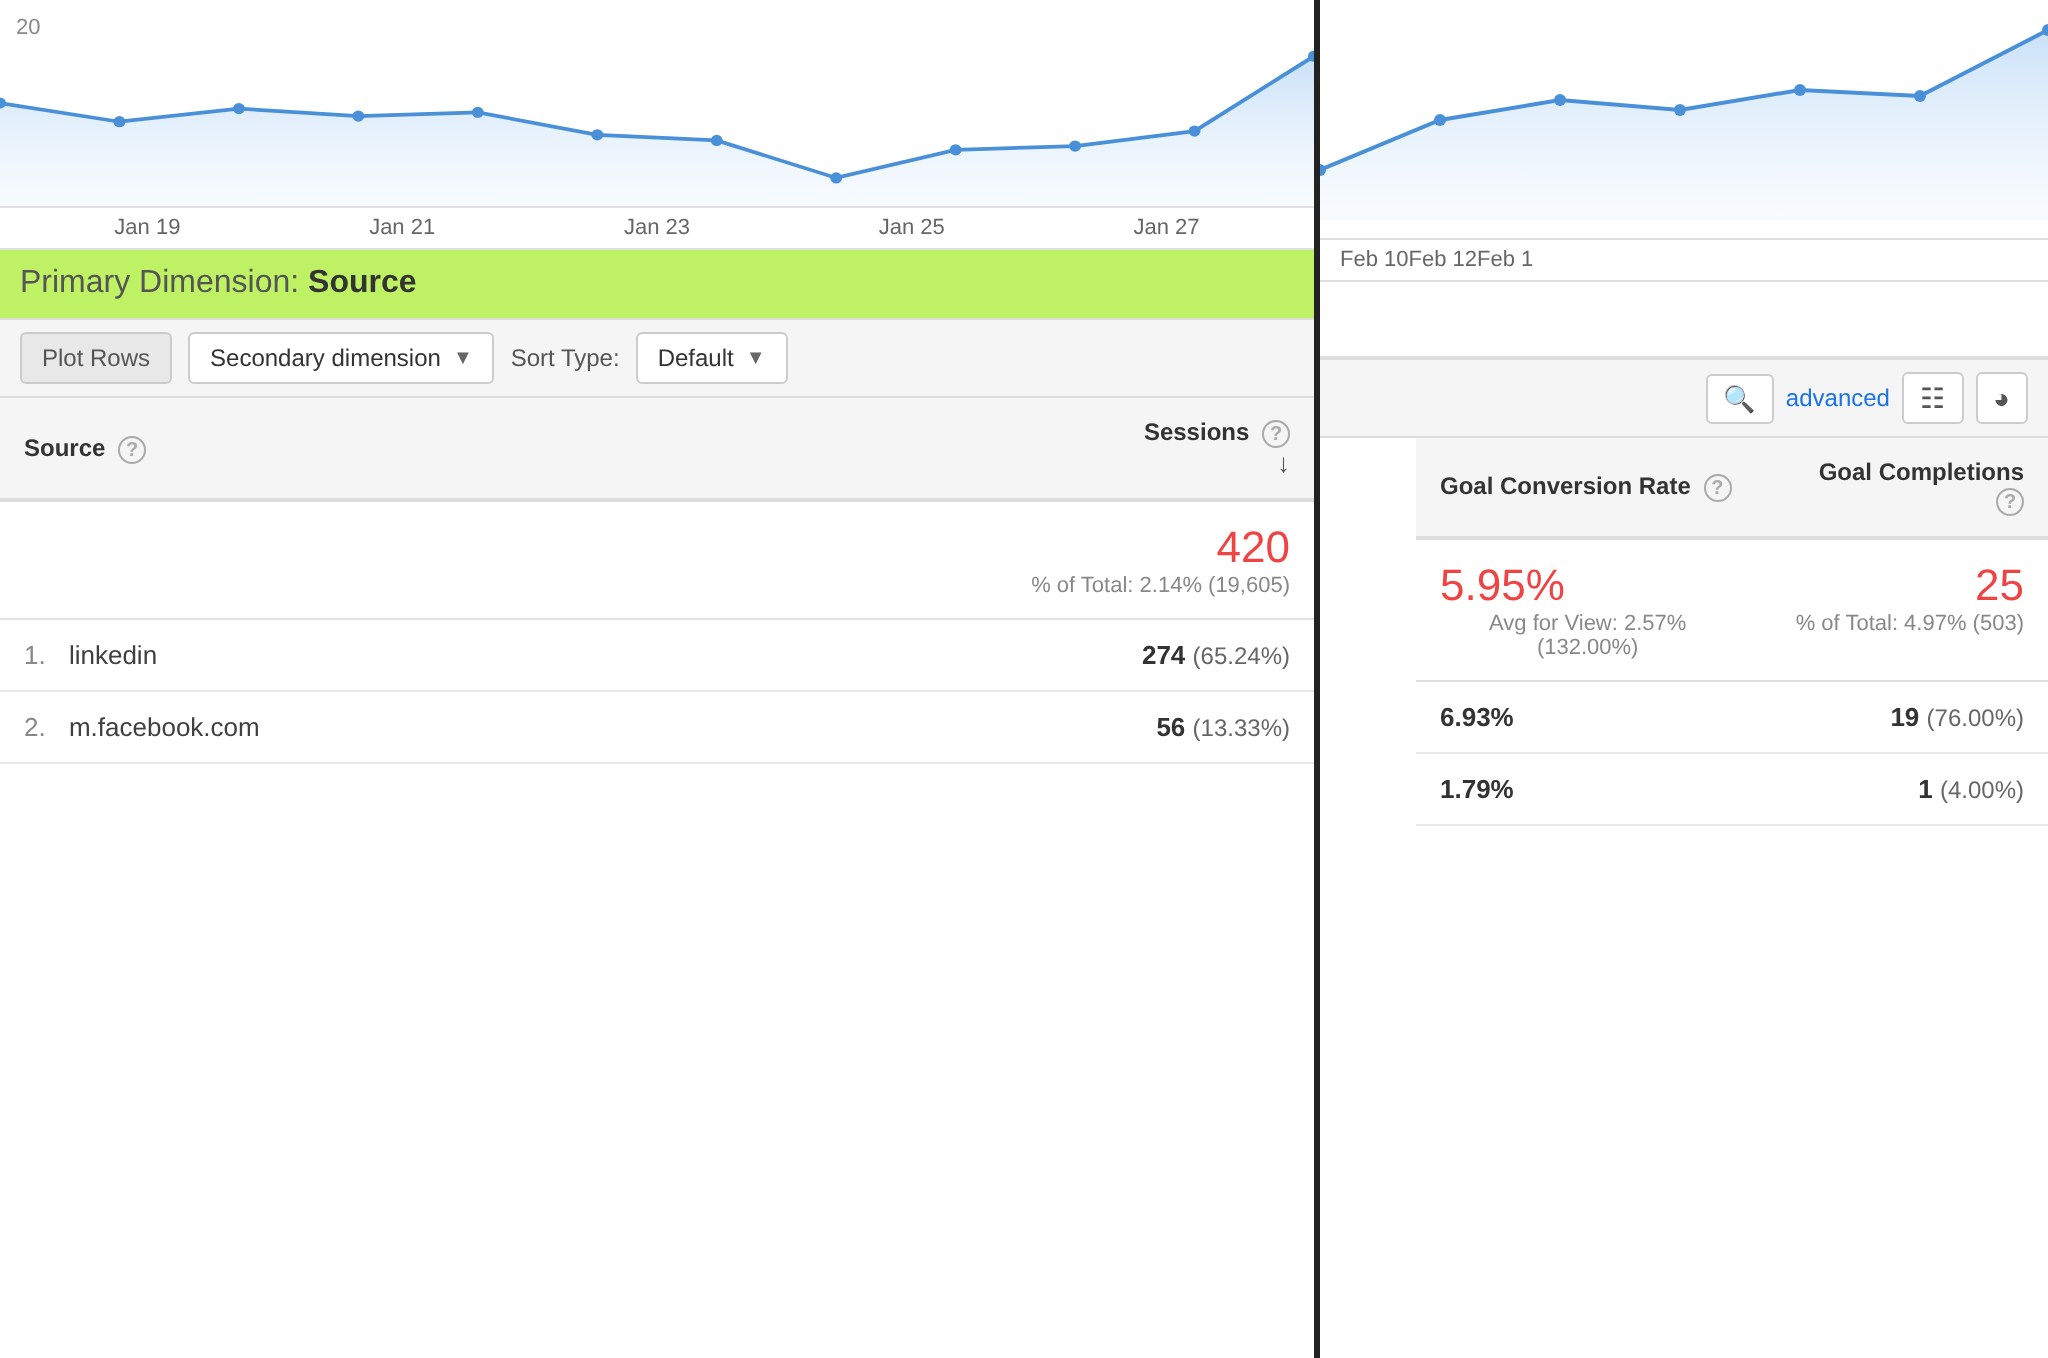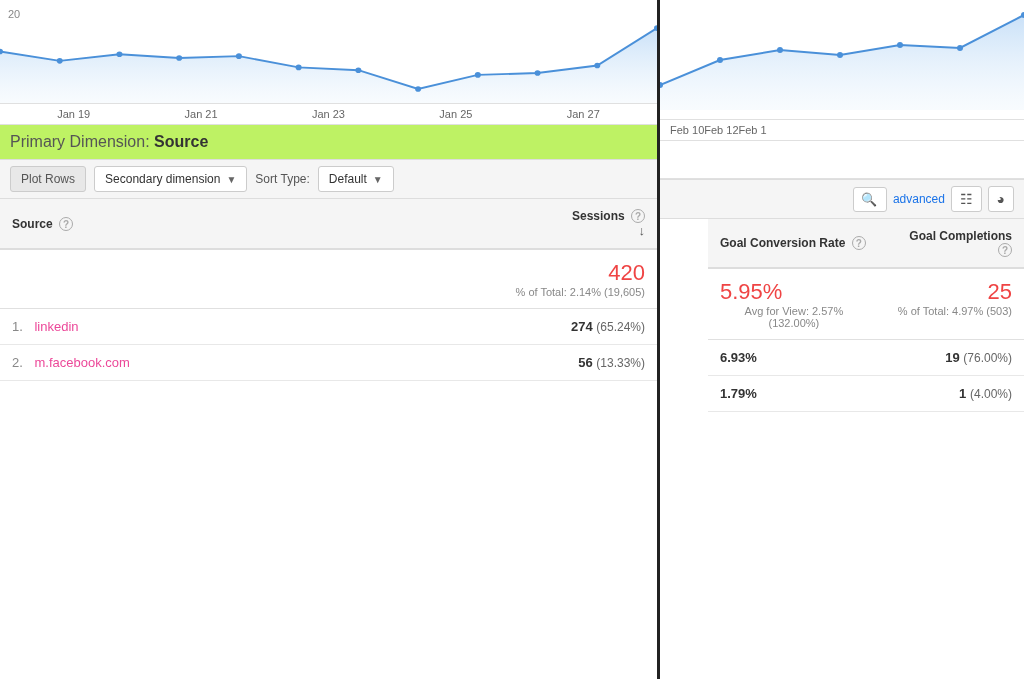--- a/index.html
+++ b/index.html
@@ -182,21 +182,21 @@
     .data-row td.right {
       text-align: right;
     }
 
     .row-num {
       color: #888;
       margin-right: 8px;
     }
 
     .link {
-      color: #ec4899;
+      color: #404040;
       text-decoration: none;
       cursor: pointer;
     }
 
     .cell-value {
       font-weight: bold;
       color: #333;
     }
 
     .cell-pct {

